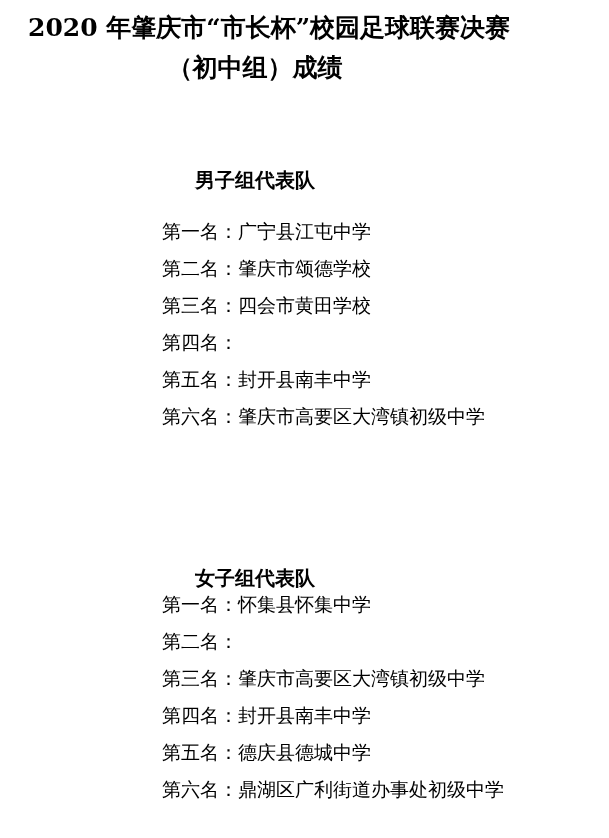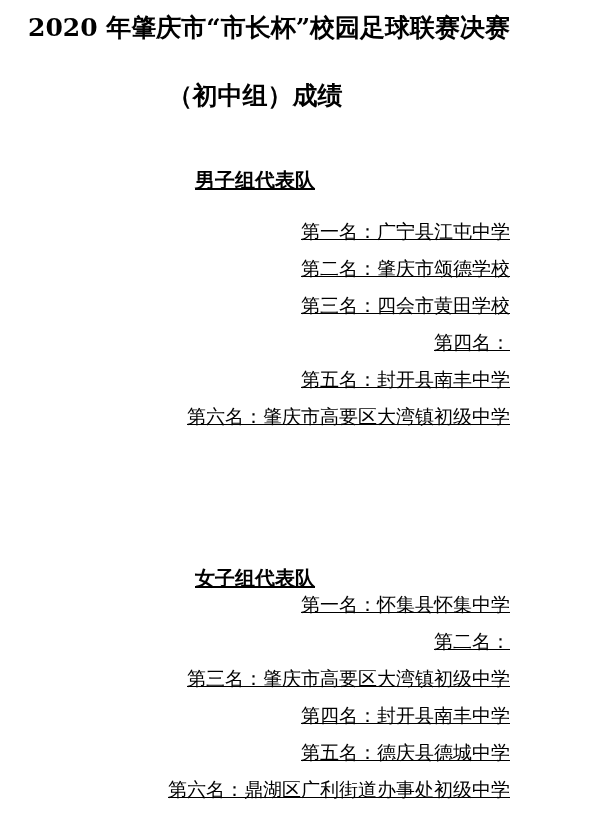--- a/index.html
+++ b/index.html
@@ -30,26 +30,24 @@
     line-height: 40px;
     letter-spacing: 0px;
     font-family: "DejaVu Serif", "Liberation Serif", serif;
   }
   .title-line {
     display: block;
     white-space: nowrap;
   }
   .title-line-2 {
     letter-spacing: 0px;
-    margin-top: 28px;
   }
   .section {
     margin: 0;
     padding: 0;
-    text-decoration: underline;
   }
   .section-heading {
     text-align: center;
     font-size: 20px;
     font-weight: bold;
     line-height: 24px;
     margin: 0;
     padding: 0;
   }
   .entry {
@@ -66,21 +64,21 @@
   .entry .team {
     display: inline-block;
   }
   
   .men-heading { position: absolute; left: 0; right: 0; top: 168px; }
   .men-list { position: absolute; left: 0; right: 0; top: 212px; }
   .women-heading { position: absolute; left: 0; right: 0; top: 566px; }
   .women-list { position: absolute; left: 0; right: 0; top: 585px; }
   .entry-row {
     display: flex;
-    justify-content: flex-end;
+    justify-content: flex-start;
     padding-left: 162px;
     height: 37px;
     align-items: center;
   }
 </style>
 </head>
 <body>
 
 <div class="page">
 

